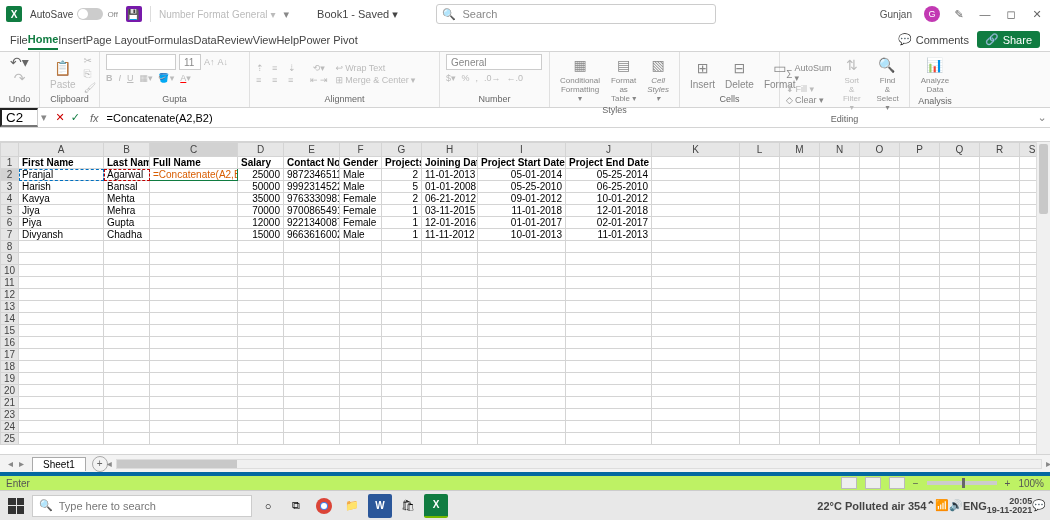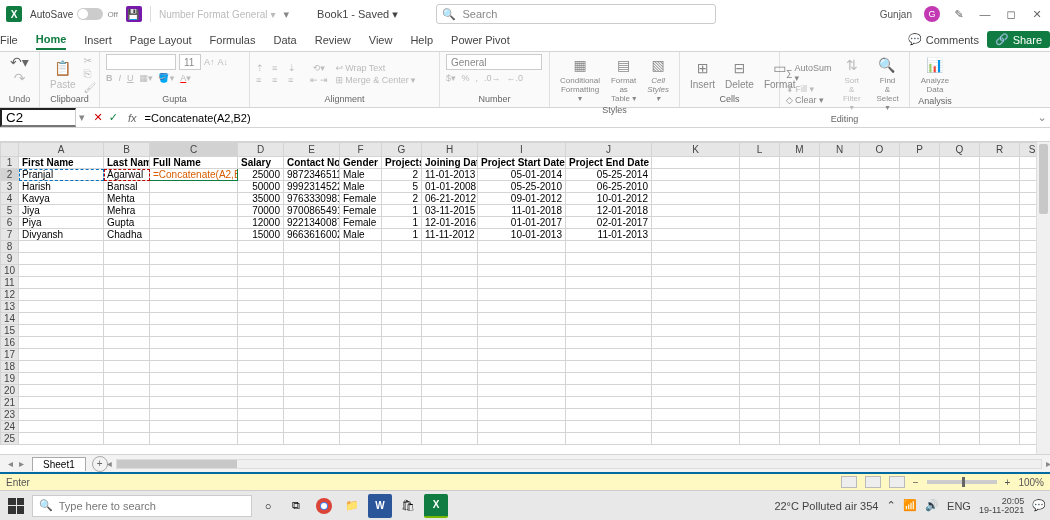--- a/index.html
+++ b/index.html
@@ -14,41 +14,41 @@
   .save-icon { width: 16px; height: 16px; background: #7719aa; border-radius: 2px; display:flex;align-items:center;justify-content:center;color:#fff;font-size:10px;}
   .title-sep { width: 1px; height: 16px; background: #ddd; }
   .title-dd { color: #888; font-size: 10px; display:flex;align-items:center;gap:3px;}
   .title-center { flex: 0 0 auto; margin-left: 20px; font-size: 11px; color: #444; }
   .searchbox { margin-left: 30px; width: 280px; height: 20px; border: 1px solid #ccc; border-radius: 3px; display: flex; align-items: center; padding: 0 6px; gap: 6px; color: #888; font-size: 11px; }
   .title-right { margin-left: auto; display: flex; align-items: center; gap: 12px; }
   .avatar { width: 16px; height: 16px; border-radius: 50%; background: #c239b3; color: #fff; display: flex; align-items: center; justify-content: center; font-size: 9px; }
   .win-btn { width: 14px; height: 14px; color: #666; display:flex;align-items:center;justify-content:center;}
   
   
-  .tabs { height: 24px; display: flex; align-items: center; border-bottom: 1px solid #d4d4d4; padding: 0 0; gap: 18px; font-size: 11px; }
+  .tabs { height: 24px; display: flex; align-items: center; border-bottom: 1px solid #d4d4d4; padding: 0 10px; font-size: 11px; }
   .tab { color: #444; cursor: pointer; padding: 3px 0; }
   .tab.active { color: #107c41; border-bottom: 2px solid #107c41; font-weight: 600; }
   .tabs-right { margin-left: auto; display: flex; gap: 8px; align-items: center; }
   .comments-btn { font-size: 11px; color: #444; display:flex;align-items:center;gap:4px;}
   .share-btn { background: #107c41; color: #fff; padding: 2px 8px; border-radius: 3px; font-size: 11px; display:flex;align-items:center;gap:4px;}
   
   
   .ribbon { height: 56px; background: #fafafa; border-bottom: 1px solid #d4d4d4; display: flex; font-size: 10px; }
   .rgroup { border-right: 1px solid #e0e0e0; padding: 2px 6px; display: flex; flex-direction: column; justify-content: space-between; }
   .rgroup-body { flex: 1; display: flex; align-items: center; gap: 4px; }
   .rgroup-label { text-align: center; color: #666; font-size: 9px; padding-bottom: 1px; position:relative;}
   .rbtn { display: flex; flex-direction: column; align-items: center; gap: 2px; color: #888; padding: 2px 4px; }
   .rbtn .ico { width: 18px; height: 18px; display:flex;align-items:center;justify-content:center;font-size:14px;}
   .mini { font-size: 9px; color: #888; display:flex;align-items:center;gap:2px;}
   .disabled { color: #bbb; }
   .dd-input{border:1px solid #ccc;background:#fff;height:16px;font-size:10px;color:#888;padding:0 4px;display:flex;align-items:center;}
   
   
   .fbar { height: 20px; display: flex; align-items: center; border-bottom: 1px solid #d4d4d4; font-size: 11px; }
-  .namebox { width: 76px; border-right: 1px solid #ccc; padding: 0 4px; }
+  .namebox { width: 38px; border-right: 1px solid #ccc; padding: 0 4px; }
   .fx-btns { display: flex; gap: 6px; padding: 0 6px; color: #666; }
   .fx-label { font-style: italic; color: #666; padding: 0 4px; }
   .formula-input { flex: 1; padding: 0 4px; border:none; outline:none; font-size:11px;}
   .fbar-expand{width:16px;text-align:center;color:#888;}
   
   .spacer-row{height:14px;border-bottom:1px solid #d4d4d4;}
   
   
   .grid-wrap { position: relative; height: 312px; overflow: hidden; }
   .grid { border-collapse: collapse; table-layout: fixed; width: 1034px; }
@@ -68,33 +68,33 @@
   
   
   .sheettabs { height: 18px; display: flex; align-items: center; border-top: 1px solid #d4d4d4; font-size: 10px; background:#f3f3f3;}
   .sheettabs .nav{padding:0 8px;color:#888;display:flex;gap:6px;}
   .sheet-tab { background: #fff; border: 1px solid #aaa; border-bottom:none; padding: 1px 10px; }
   .addsheet{width:16px;height:16px;border:1px solid #aaa;border-radius:50%;display:flex;align-items:center;justify-content:center;margin-left:6px;color:#666;}
   .hscroll{flex:1;margin:0 8px;height:10px;background:#f0f0f0;border:1px solid #ddd;position:relative;}
   .hthumb{position:absolute;left:0;top:0;bottom:0;width:120px;background:#c8c8c8;}
   
   
-  .statusbar { height: 18px; background: #fef9c3; border-top: 2px solid #0369a1; display: flex; align-items: center; font-size: 10px; padding: 0 6px; color:#555;}
+  .statusbar { height: 18px; background: #bef264; border-top: 4px solid #0369a1; display: flex; align-items: center; font-size: 10px; padding: 0 6px; color:#555;}
   .statusbar .right{margin-left:auto;display:flex;align-items:center;gap:8px;}
   .viewbtn{width:16px;height:12px;border:1px solid #bbb;background:#eee;}
   .zoom-slider{width:70px;height:4px;background:#ccc;position:relative;}
   .zoom-slider::after{content:"";position:absolute;left:50%;top:-3px;width:3px;height:10px;background:#666;}
   
   
   .taskbar { position: absolute; bottom: 0; left: 0; right: 0; height: 30px; background: #e8e8e8; border-top: 1px solid #ccc; display: flex; align-items: center; padding: 0 4px; gap: 4px; font-size: 11px; }
   .start { width: 16px; height: 16px; display: grid; grid-template-columns: 1fr 1fr; grid-template-rows: 1fr 1fr; gap: 1px; }
   .start div { background: #333; }
   .tsearch { flex: 0 0 220px; height: 22px; background: #fff; border: 1px solid #ccc; display: flex; align-items: center; padding: 0 6px; gap: 6px; color: #777; }
   .ticon { width: 24px; height: 24px; display: flex; align-items: center; justify-content: center; border-radius:2px;}
-  .tray { margin-left: auto; display: flex; align-items: center; gap: 8px; color: #444; }
+  .tray { margin-left: auto; display: flex; align-items: center; color: #444; font-weight: bold; }
   .clock{text-align:right;line-height:1;font-size:9px;}
 </style>
 </head>
 <body>
 
 <div class="titlebar">
   <div class="app-icon">X</div>
   <div class="autosave">
     <span>AutoSave</span>
     <span class="toggle"></span>

